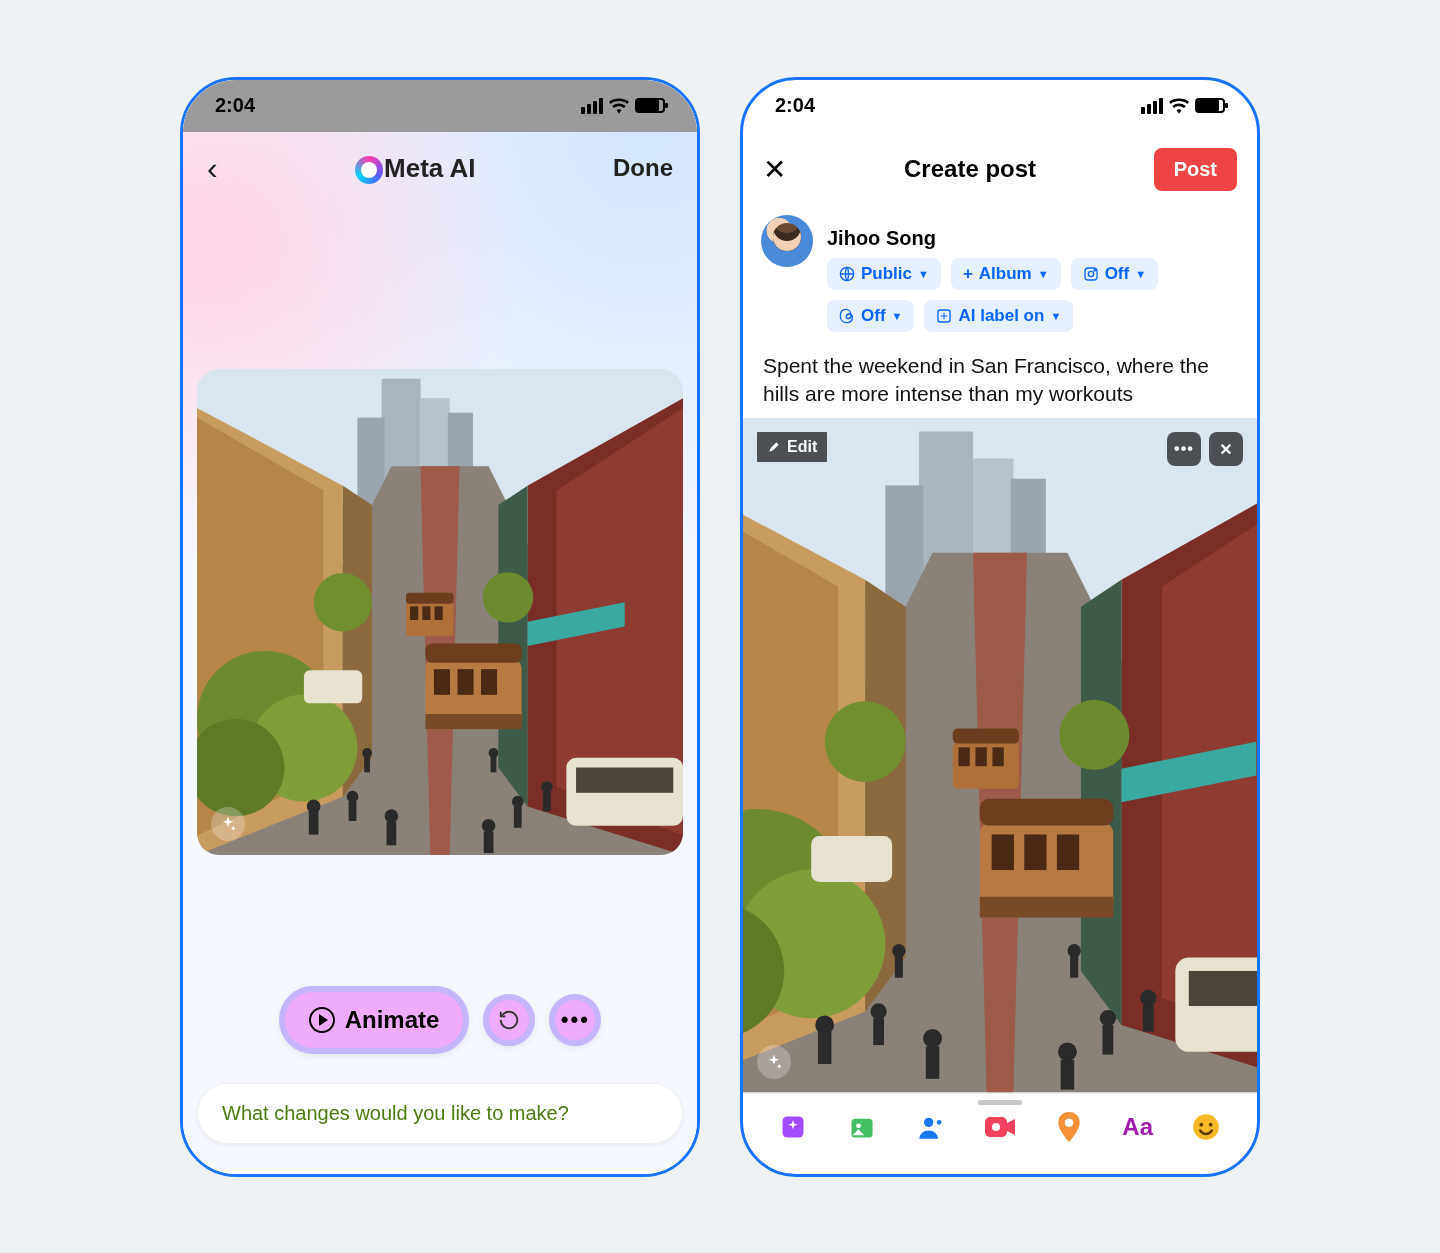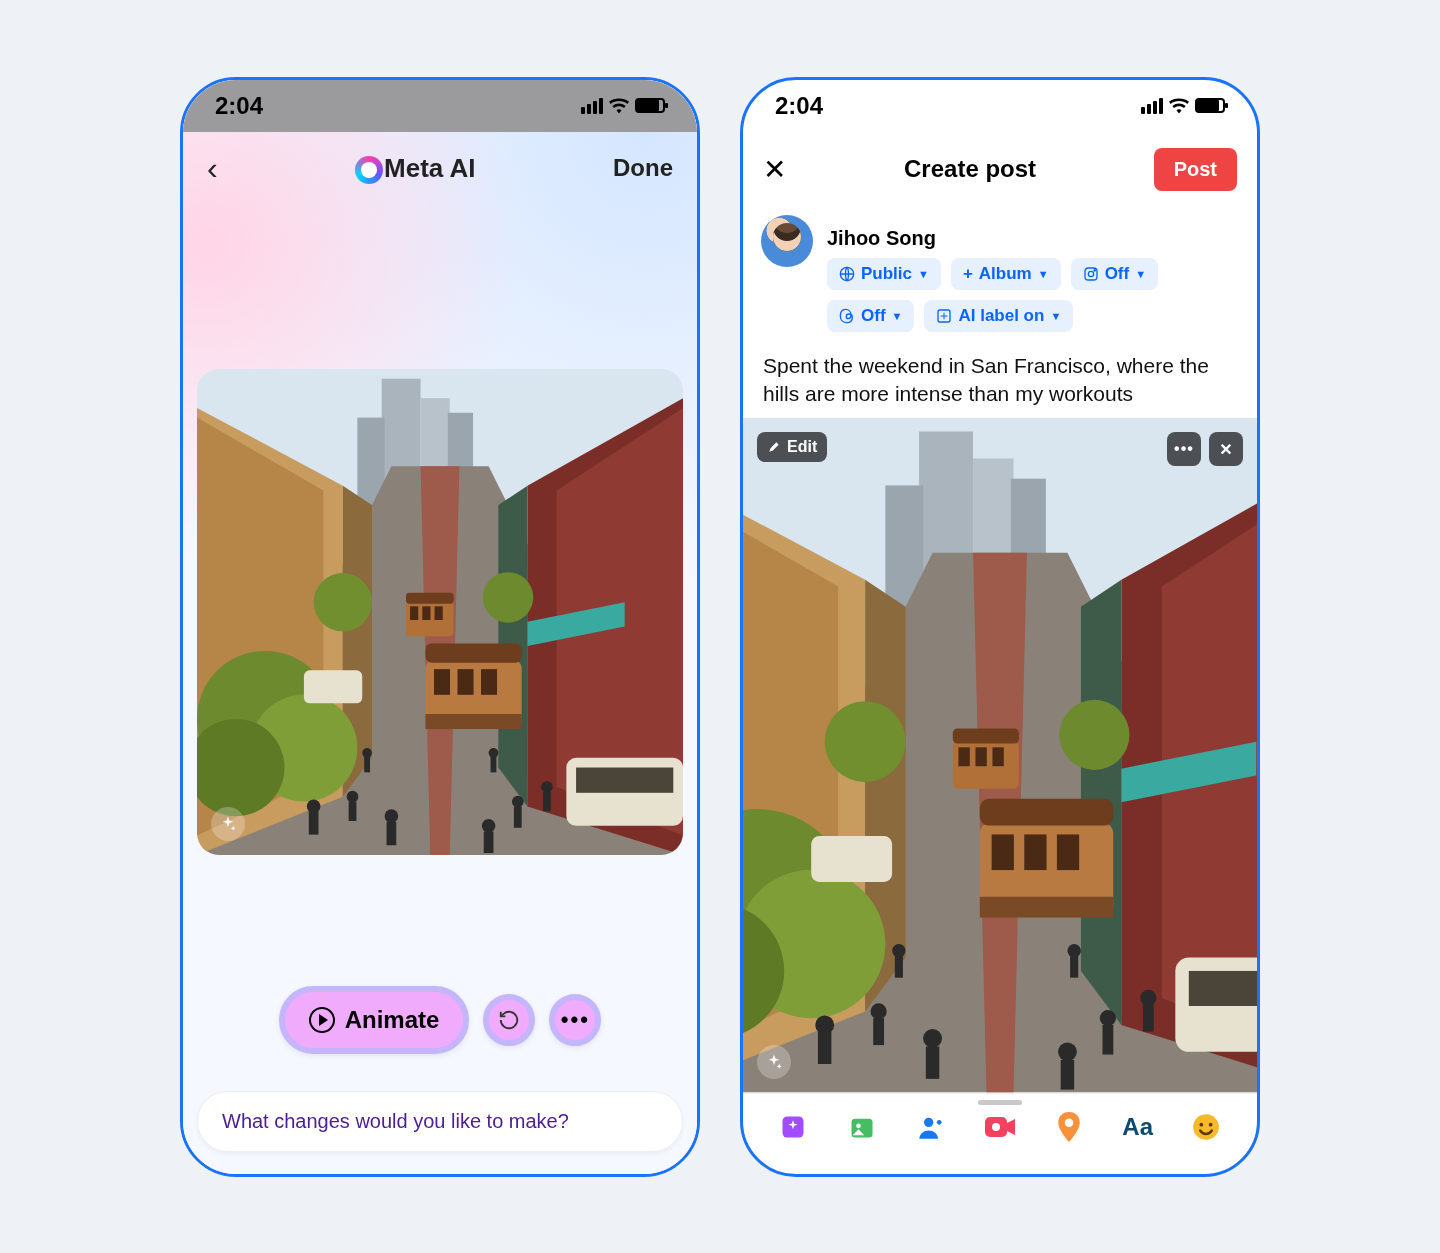--- a/index.html
+++ b/index.html
@@ -27,21 +27,21 @@
     position: relative;
   }
   
   .status {
     height: 52px;
     display: flex;
     justify-content: space-between;
     align-items: center;
     padding: 0 32px;
     font-weight: 600;
-    font-size: 24px;
+    font-size: 20px;
   }
   .status.dark { background: #9b9b9e; color: #000; }
   .status .right { display:flex; gap:6px; align-items:center; }
   .bars { display:inline-flex; gap:2px; align-items:flex-end; }
   .bars span { width:4px; background:#000; display:block; border-radius:1px;}
   .bars span:nth-child(1){height:7px}.bars span:nth-child(2){height:10px}.bars span:nth-child(3){height:13px}.bars span:nth-child(4){height:16px}
   .wifi { width:20px;height:16px; }
   .batt { width:30px;height:15px;border:2px solid #000;border-radius:4px;position:relative;}
   .batt::after{content:"";position:absolute;right:-5px;top:3px;width:3px;height:5px;background:#000;border-radius:1px;}
   .batt > div{background:#000;height:100%;width:85%;border-radius:1px;}
@@ -95,24 +95,24 @@
     border-radius: 40px; padding: 14px 24px;
     font-size:24px; font-weight:700;
     box-shadow:0 2px 6px rgba(0,0,0,.08);
     cursor:pointer;
   }
   .pill.round { width:52px;height:52px;padding:0;justify-content:center;font-size:22px;font-weight:400; }
   .play-ring{width:26px;height:26px;border:2px solid #000;border-radius:50%;display:flex;align-items:center;justify-content:center;}
   .play-ring::after{content:"";border-left:9px solid #000;border-top:6px solid transparent;border-bottom:6px solid transparent;margin-left:3px;}
 
   .promptbar {
-    position:absolute; bottom:22px; left:14px; right:14px;
+    position:absolute; bottom:30px; left:14px; right:14px;
     background:#fff; border-radius: 40px;
     padding: 18px 24px;
-    font-size:20px; color:#4c1d95;
+    font-size:20px; color:#4d7c0f;
     border:1px solid #eee;
     box-shadow:0 2px 4px rgba(0,0,0,0.05);
     cursor:text;
   }
 
   
   .hdr2 { display:flex; align-items:center; justify-content:space-between; padding: 16px 20px; }
   .hdr2 .title { font-size:24px; font-weight:700; }
   .close-x { font-size:28px; font-weight:400; cursor:pointer; }
   .postbtn {
@@ -142,21 +142,21 @@
     display:flex;align-items:center;gap:8px;
     border:1px solid #d9d9d9; border-radius:22px;
     padding:8px 16px; font-size:18px; font-weight:500; color:#222; background:#fff;
     white-space:nowrap; cursor:pointer;
   }
   .attach-wrap { position:relative; margin: 0; flex:1; }
   .attach-wrap .genimg { width:100%; height:100%; object-fit:cover; display:block; }
   .overbtn {
     position:absolute; background:rgba(0,0,0,.65); color:#fff;
     display:flex;align-items:center;gap:6px; font-size:16px; font-weight:600;
-    border-radius:8px; padding:6px 10px; cursor:pointer;
+    border-radius:1px; padding:6px 10px; cursor:pointer;
   }
   .overbtn.edit { top:14px; left:14px; }
   .overbtn.dots { top:14px; right:56px; width:34px;height:34px;padding:0;justify-content:center;border-radius:8px;}
   .overbtn.x { top:14px; right:14px; width:34px;height:34px;padding:0;justify-content:center;border-radius:8px;}
 
   .composer {
     display:flex; justify-content:space-around; align-items:center;
     padding:18px 16px 32px; border-top:1px solid #eee; position:relative;
   }
   .grab { position:absolute; top:6px; left:50%; transform:translateX(-50%);
@@ -429,21 +429,21 @@
           <polygon points="22,8 30,4 30,20 22,16" fill="#f3425f"></polygon>
           <circle cx="11" cy="12" r="4" fill="#fff"></circle>
         </svg>
     </span>
     <span class="cicon">
       <svg width="26" height="30" viewBox="0 0 24 28" fill="#f7923b">
           <path d="M12 0C6 0 2 4 2 10c0 7 10 18 10 18s10-11 10-18C22 4 18 0 12 0z"></path>
           <circle cx="12" cy="10" r="4" fill="#fff"></circle>
         </svg>
     </span>
-    <span class="cicon" style="color:#0c4a6e;font-weight:700;font-size:24px;">
+    <span class="cicon" style="color:#a21caf;font-weight:700;font-size:24px;">
       <span>Aa</span>
     </span>
     <span class="cicon">
       <svg width="28" height="28" viewBox="0 0 24 24">
           <circle cx="12" cy="12" r="11" fill="#f7b928"></circle>
           <circle cx="8" cy="10" r="1.6" fill="#5a3a00"></circle>
           <circle cx="16" cy="10" r="1.6" fill="#5a3a00"></circle>
           <path d="M7 15c1.3 2 3 3 5 3s3.7-1 5-3" stroke="#5a3a00" stroke-width="2" fill="none" stroke-linecap="round"></path>
         </svg>
     </span>

